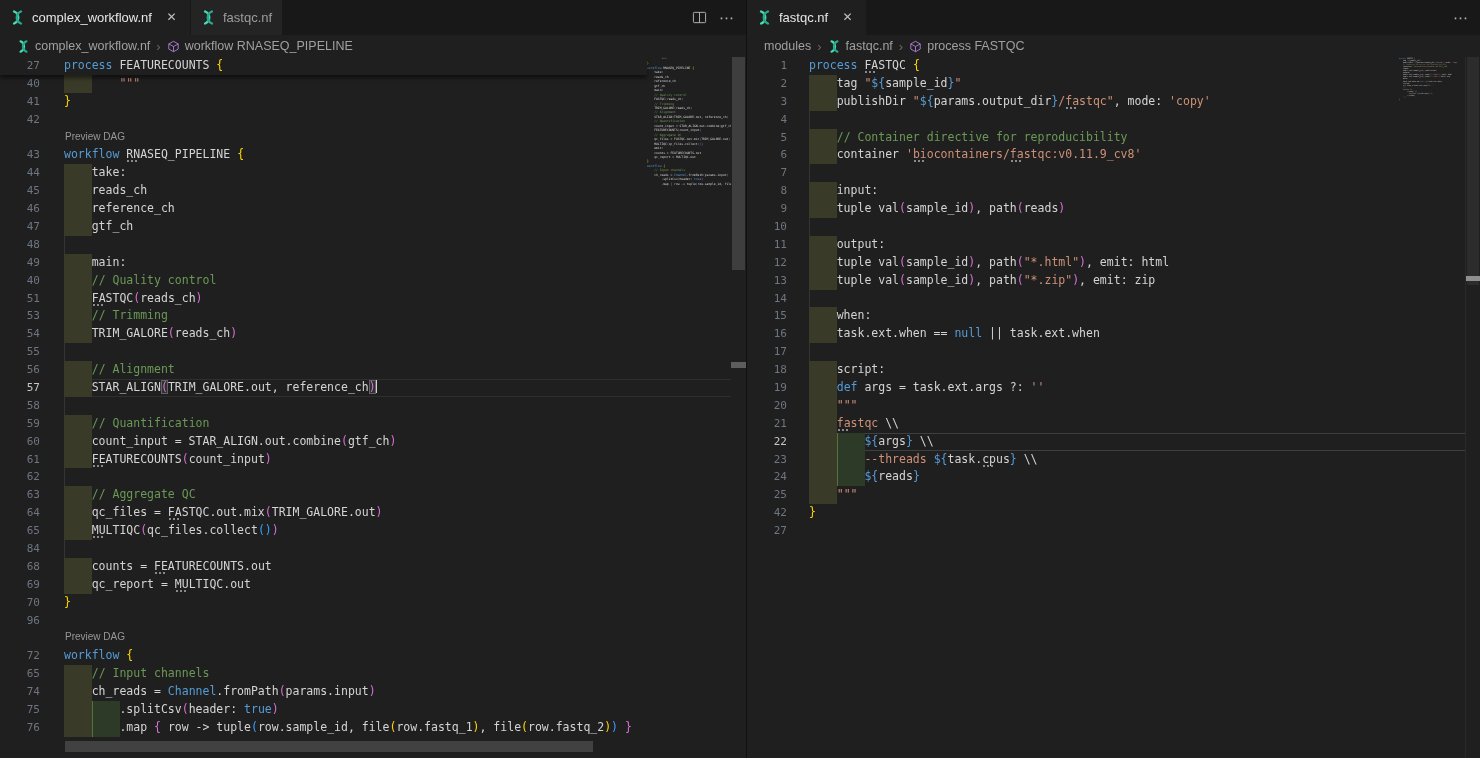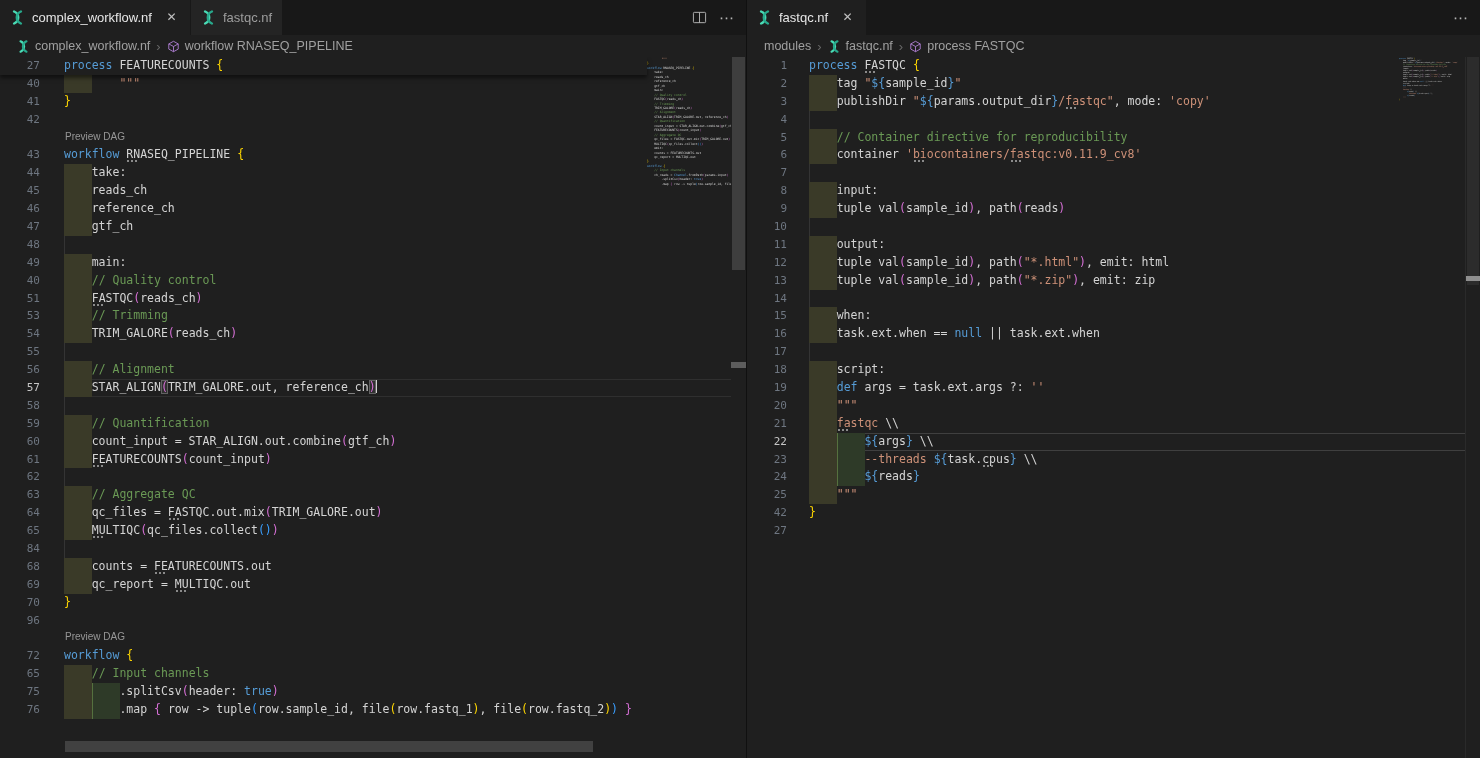--- a/index.html
+++ b/index.html
@@ -165,20 +165,21 @@
           <div class="row"><span class="ln">64</span><div class="cw"><i class="blk b1" style="left: 0px;"></i><span class="txt"><span class="tp">    qc_files = </span><span class="tp dots">FASTQC</span><span class="tp">.out.mix</span><span class="tm">(</span><span class="tp">TRIM_GALORE.out</span><span class="tm">)</span></span></div></div>
           <div class="row"><span class="ln">65</span><div class="cw"><i class="blk b1" style="left: 0px;"></i><span class="txt"><span class="tp">    </span><span class="tp dots">MULTIQC</span><span class="tm">(</span><span class="tp">qc_files.collect</span><span class="tu">()</span><span class="tm">)</span></span></div></div>
           <div class="row"><span class="ln">84</span><div class="cw"><i class="guide"></i><span class="txt"></span></div></div>
           <div class="row"><span class="ln">68</span><div class="cw"><i class="blk b1" style="left: 0px;"></i><span class="txt"><span class="tp">    counts = </span><span class="tp dots">FEATURECOUNTS</span><span class="tp">.out</span></span></div></div>
           <div class="row"><span class="ln">69</span><div class="cw"><i class="blk b1" style="left: 0px;"></i><span class="txt"><span class="tp">    qc_report = </span><span class="tp dots">MULTIQC</span><span class="tp">.out</span></span></div></div>
           <div class="row"><span class="ln">70</span><div class="cw"><span class="txt"><span class="ty">}</span></span></div></div>
           <div class="row"><span class="ln">96</span><div class="cw"><span class="txt"></span></div></div>
           <div class="row lens"><span>Preview DAG</span></div>
           <div class="row"><span class="ln">72</span><div class="cw"><span class="txt"><span class="tk">workflow</span><span class="tp"> </span><span class="ty">{</span></span></div></div>
           <div class="row"><span class="ln">65</span><div class="cw"><i class="blk b1" style="left: 0px;"></i><span class="txt"><span class="tp">    </span><span class="tc">// Input channels</span></span></div></div>
+          <div class="row"><span class="ln">74</span><div class="cw"><i class="blk b1" style="left: 0px;"></i><span class="txt"><span class="tp">    ch_reads = </span><span class="tk">Channel</span><span class="tp">.fromPath</span><span class="tm">(</span><span class="tp">params.input</span><span class="tm">)</span></span></div></div>
           <div class="row"><span class="ln">75</span><div class="cw"><i class="blk b1" style="left: 0px;"></i><i class="blk b2" style="left: 27.6px;"></i><span class="txt"><span class="tp">        .splitCsv</span><span class="tm">(</span><span class="tp">header: </span><span class="tk">true</span><span class="tm">)</span></span></div></div>
           <div class="row"><span class="ln">76</span><div class="cw"><i class="blk b1" style="left: 0px;"></i><i class="blk b2" style="left: 27.6px;"></i><span class="txt"><span class="tp">        .map </span><span class="tm">{</span><span class="tp"> row -&gt; tuple</span><span class="tu">(</span><span class="tp">row.sample_id, file</span><span class="ty">(</span><span class="tp">row.fastq_1</span><span class="ty">)</span><span class="tp">, file</span><span class="ty">(</span><span class="tp">row.fastq_2</span><span class="ty">)</span><span class="tu">)</span><span class="tp"> </span><span class="tm">}</span></span></div></div>
         </div>
       <div class="sticky">
           <div class="row"><span class="ln">27</span><div class="cw"><span class="txt"><span class="tk">process</span><span class="tp"> FEATURECOUNTS </span><span class="ty">{</span></span></div></div>
         </div>
       <div class="minimap">
           <div class="mrow"><span class="ts">        """</span></div>
           <div class="mrow"><span class="ty">}</span></div>
           <div class="mrow"></div>

